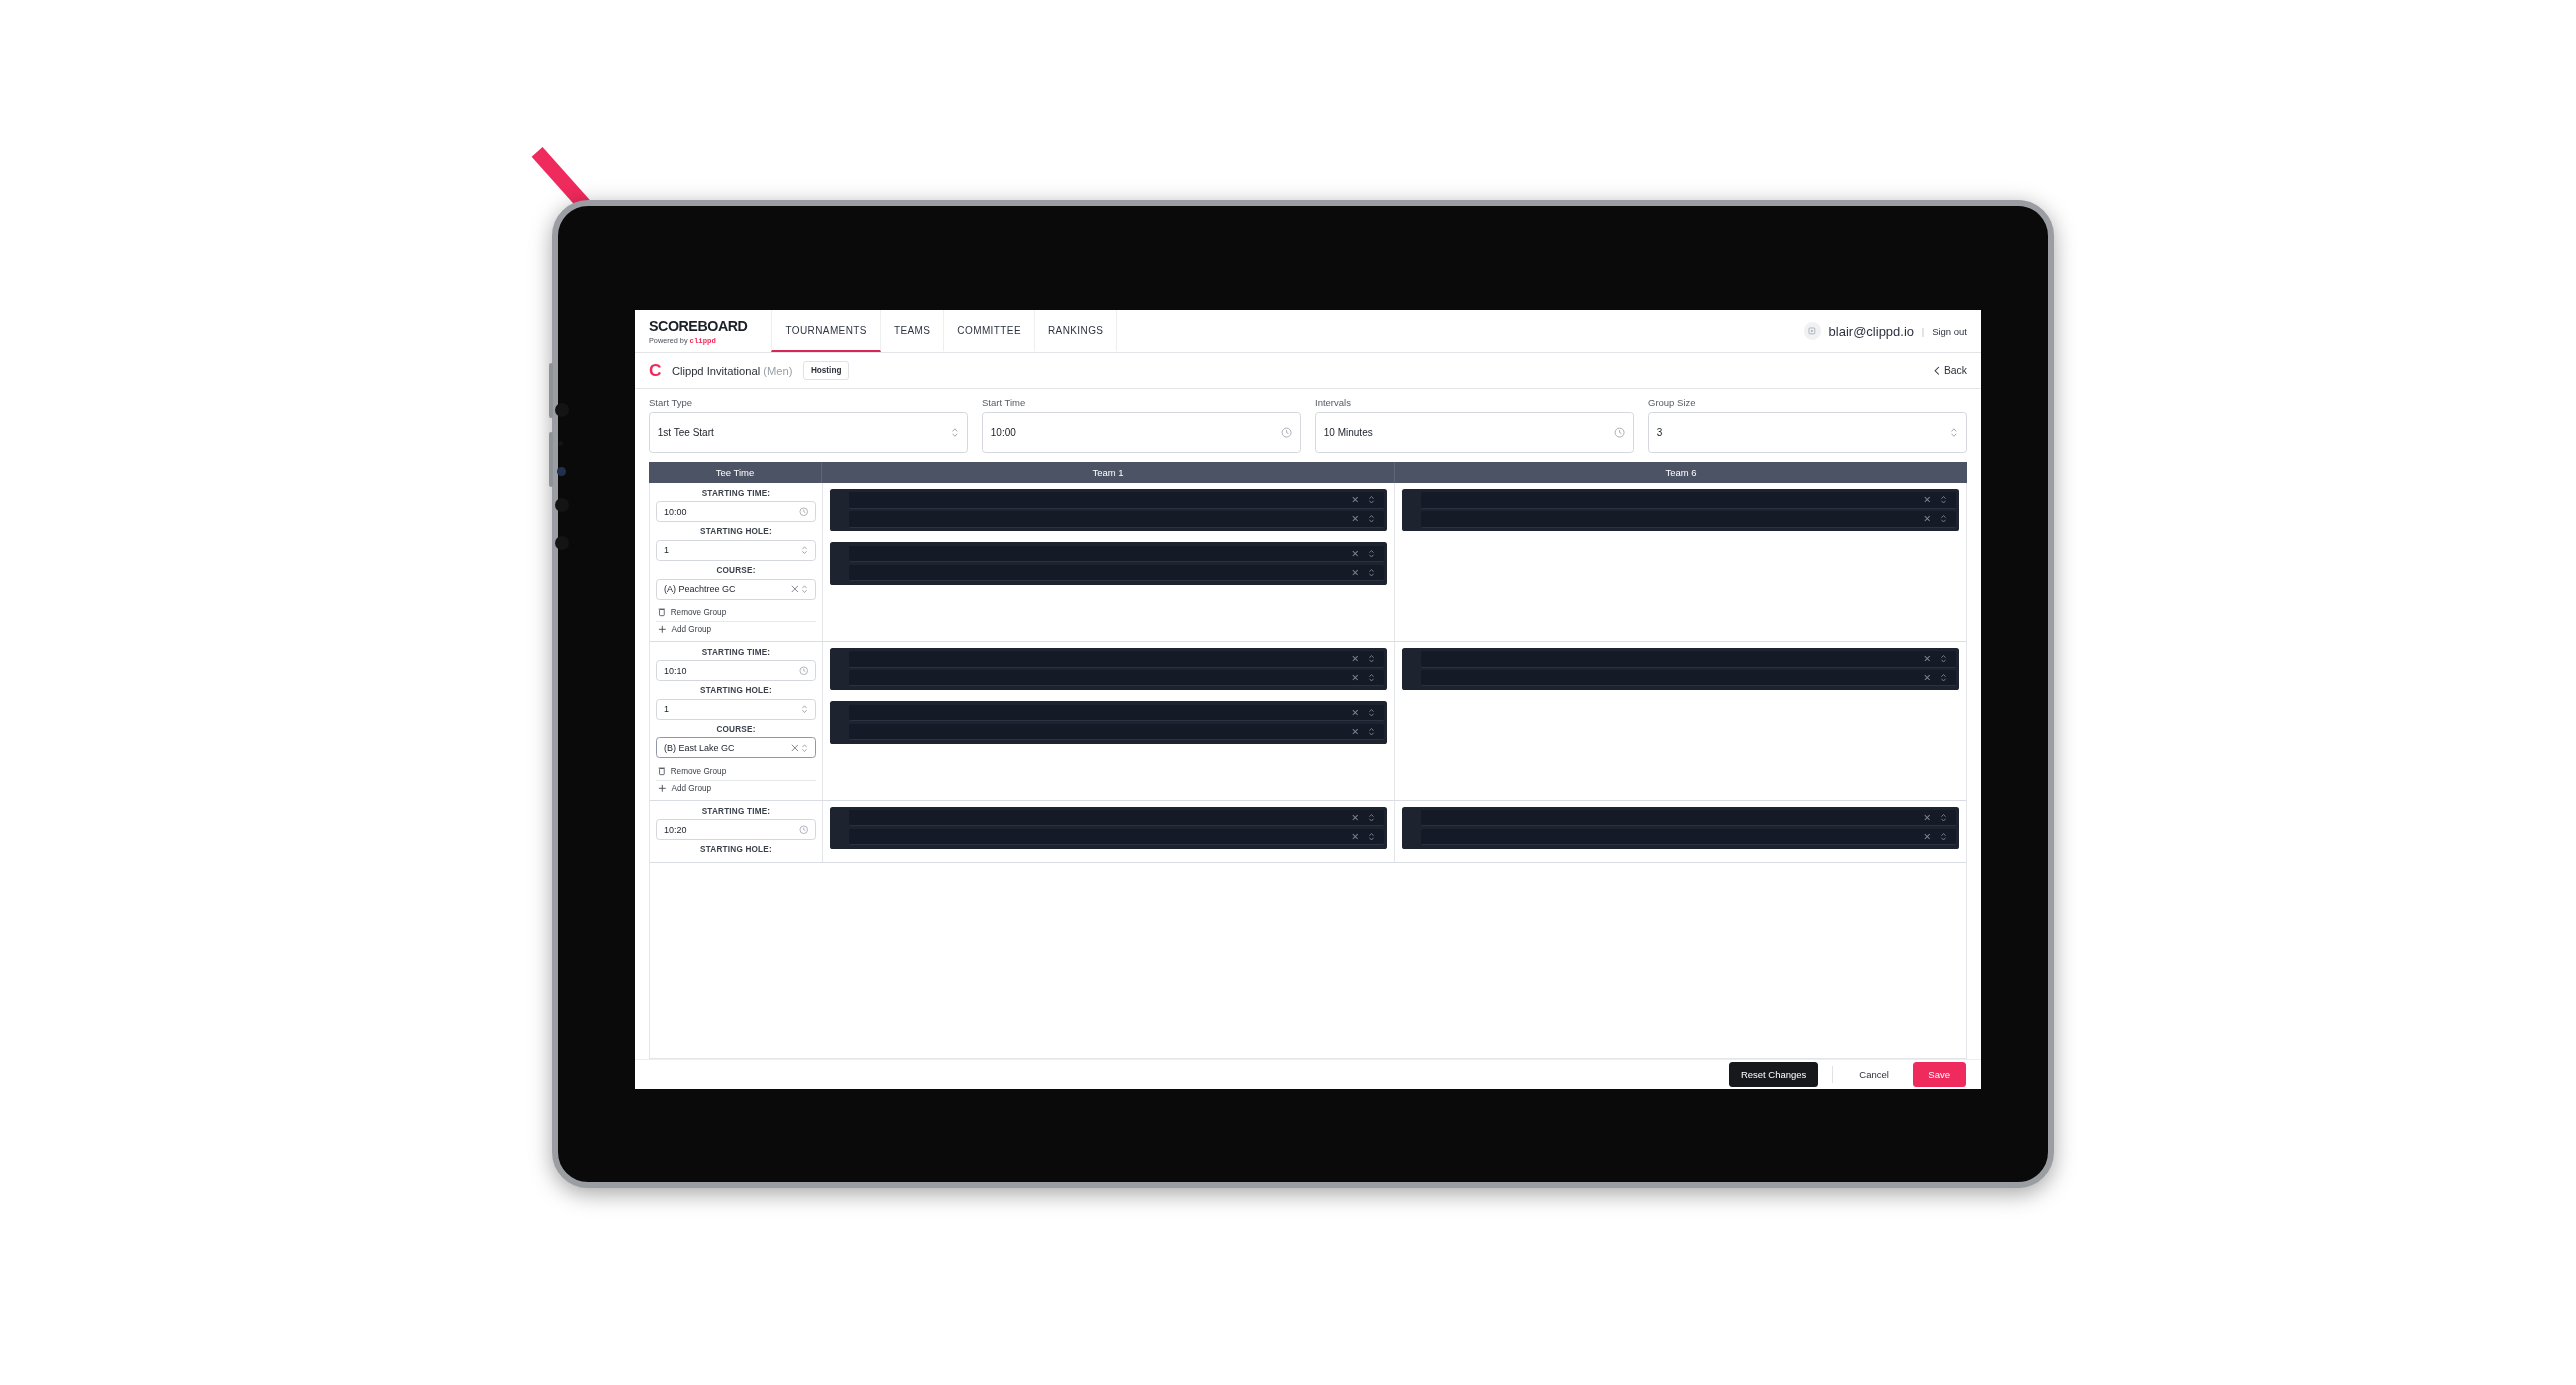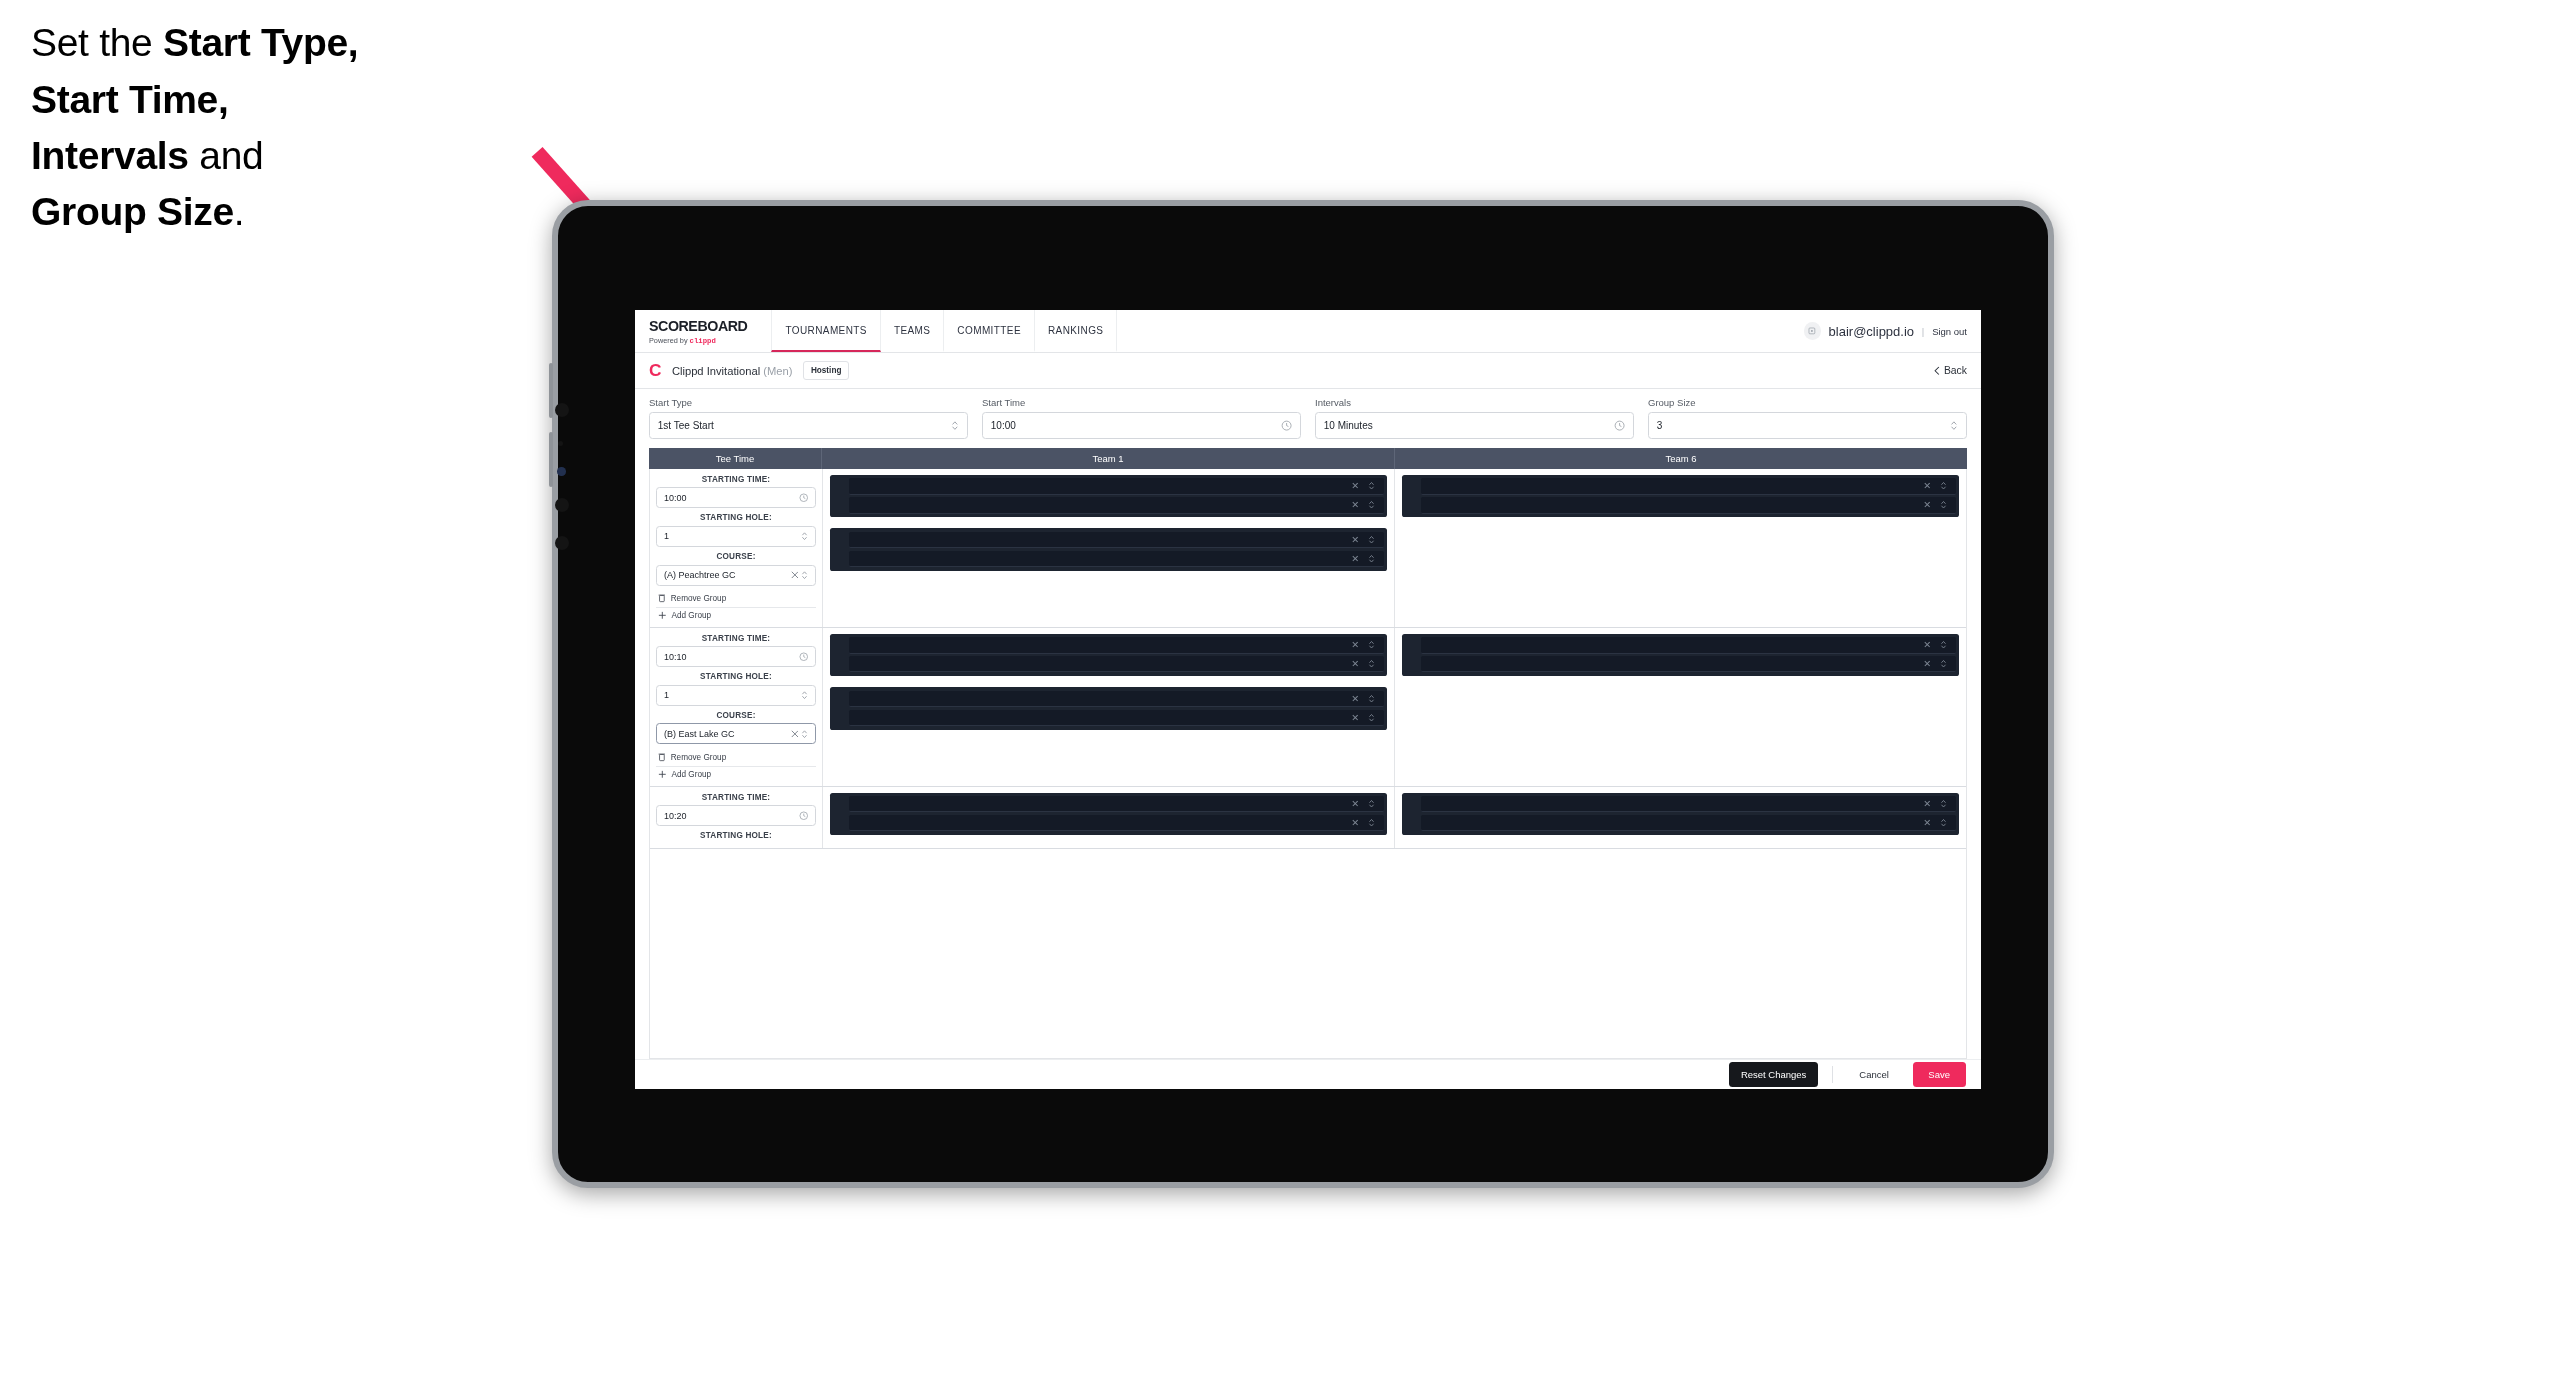--- a/index.html
+++ b/index.html
@@ -92,21 +92,21 @@
   }
   .back-link { margin-left: auto; display: flex; align-items: center; gap: 4.3px; font-size: 10.4px; color: #2b3039; cursor: pointer; }
 
   
   .controls {
     display: flex; gap: 14px; padding: 7.8px 14px 8.6px 14px; background: #fff; flex: 0 0 auto;
   }
   .ctrl { flex: 1 1 0; min-width: 0; }
   .ctrl-label { font-size: 9.5px; color: #555b64; margin-bottom: 4.3px; }
   .ctrl-box {
-    height: 27px; border: 0.9px solid #d4d7dc; border-radius: 3.5px; background: #fff;
+    height: 41px; border: 0.9px solid #d4d7dc; border-radius: 3.5px; background: #fff;
     display: flex; align-items: center; padding: 0 7.8px;
   }
   .ctrl-val { font-size: 10px; color: #21262e; flex: 1 1 auto; }
   .ic { color: #9aa0a8; display: flex; align-items: center; }
 
   
   .tbl-wrap { flex: 1 1 auto; display: flex; flex-direction: column; min-height: 0; padding: 0 14px; }
   .tbl-head { display: flex; background: #4b5365; height: 21px; flex: 0 0 auto; }
   .th {
     display: flex; align-items: center; justify-content: center;
@@ -163,26 +163,20 @@
   .btn-save {
     background: #ef2a5d; color: #fff; font-size: 9.5px; border-radius: 3.5px;
     padding: 7px 15.5px; margin-left: 12px; cursor: pointer;
   }
 </style>
 </head>
 <body>
 
 <div class="stage">
 
-  <div class="caption">
-    <span class="cap-line"><span class="n">Set the </span><span class="b">Start Type,</span></span>
-    <span class="cap-line"><span class="b">Start Time,</span></span>
-    <span class="cap-line"><span class="b">Intervals</span><span class="n"> and</span></span>
-    <span class="cap-line"><span class="b">Group Size</span><span class="n">.</span></span>
-  </div>
 
   <svg class="arrow-svg" viewBox="0 0 400 420">
     <line x1="22" y1="16" x2="318" y2="348" stroke="#ef2a5d" stroke-width="17"></line>
     <polygon points="340,375 282,338 310,312" fill="#ef2a5d"></polygon>
   </svg>
 
   <div class="tablet">
     <div class="bezel-dot" style="top:197px;width:14px;height:14px;"></div>
     <div class="bezel-dot" style="top:235px;width:5.2px;height:5.2px;left:0px;"></div>
     <div class="bezel-dot" style="top:261px;width:8.6px;height:8.6px;left:-0.9px;background:#22304f;"></div>

